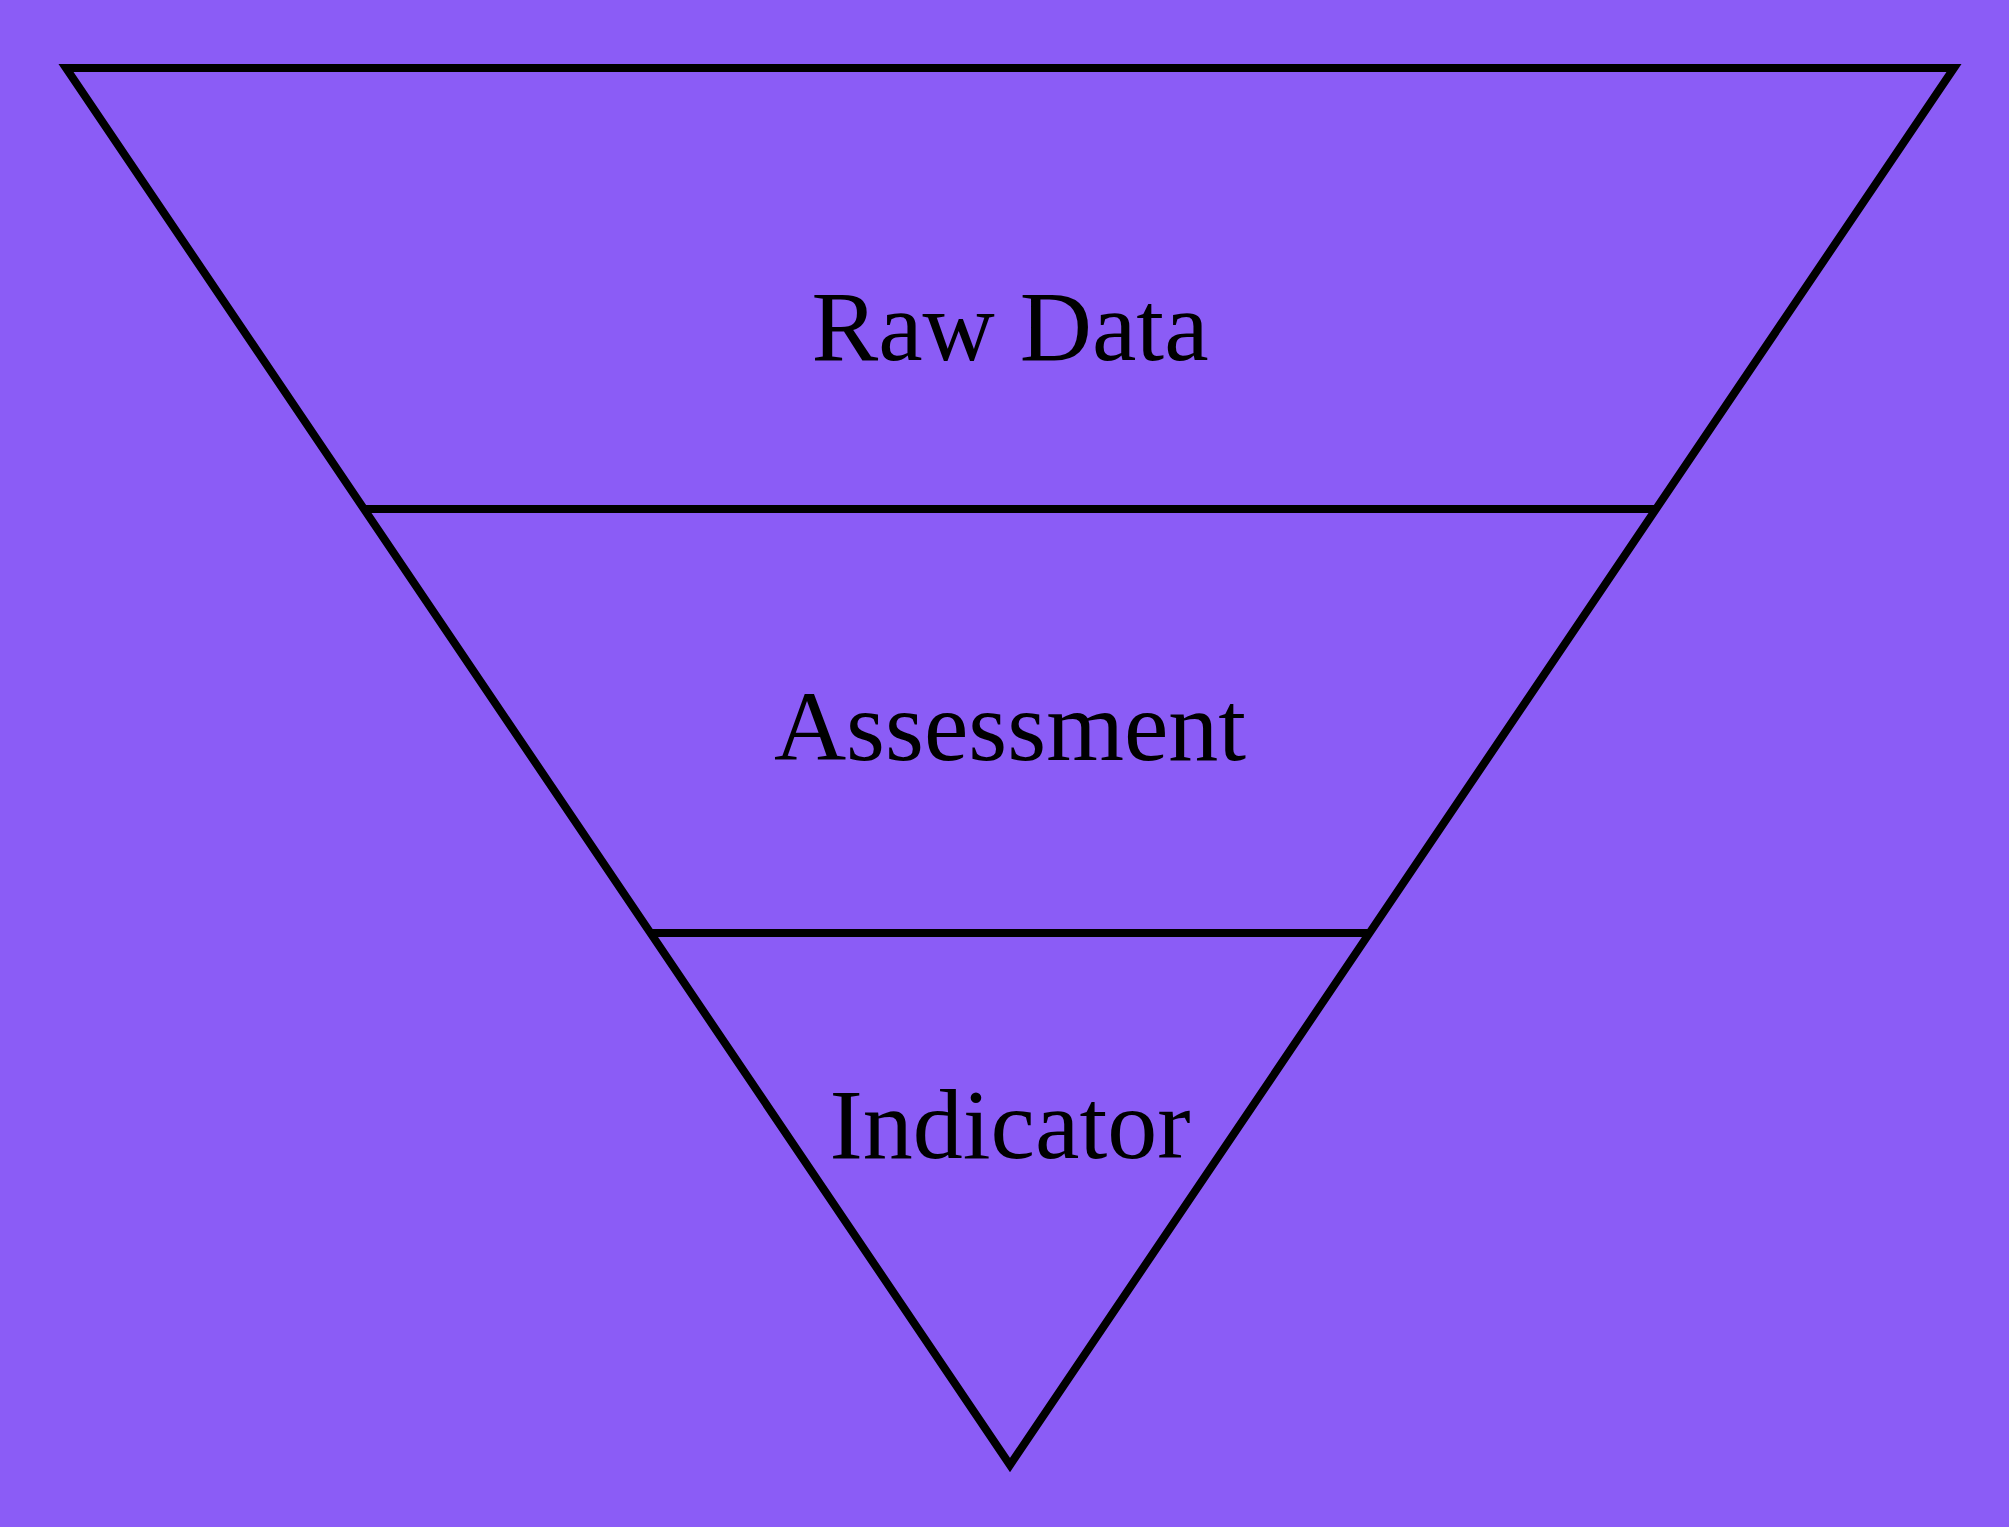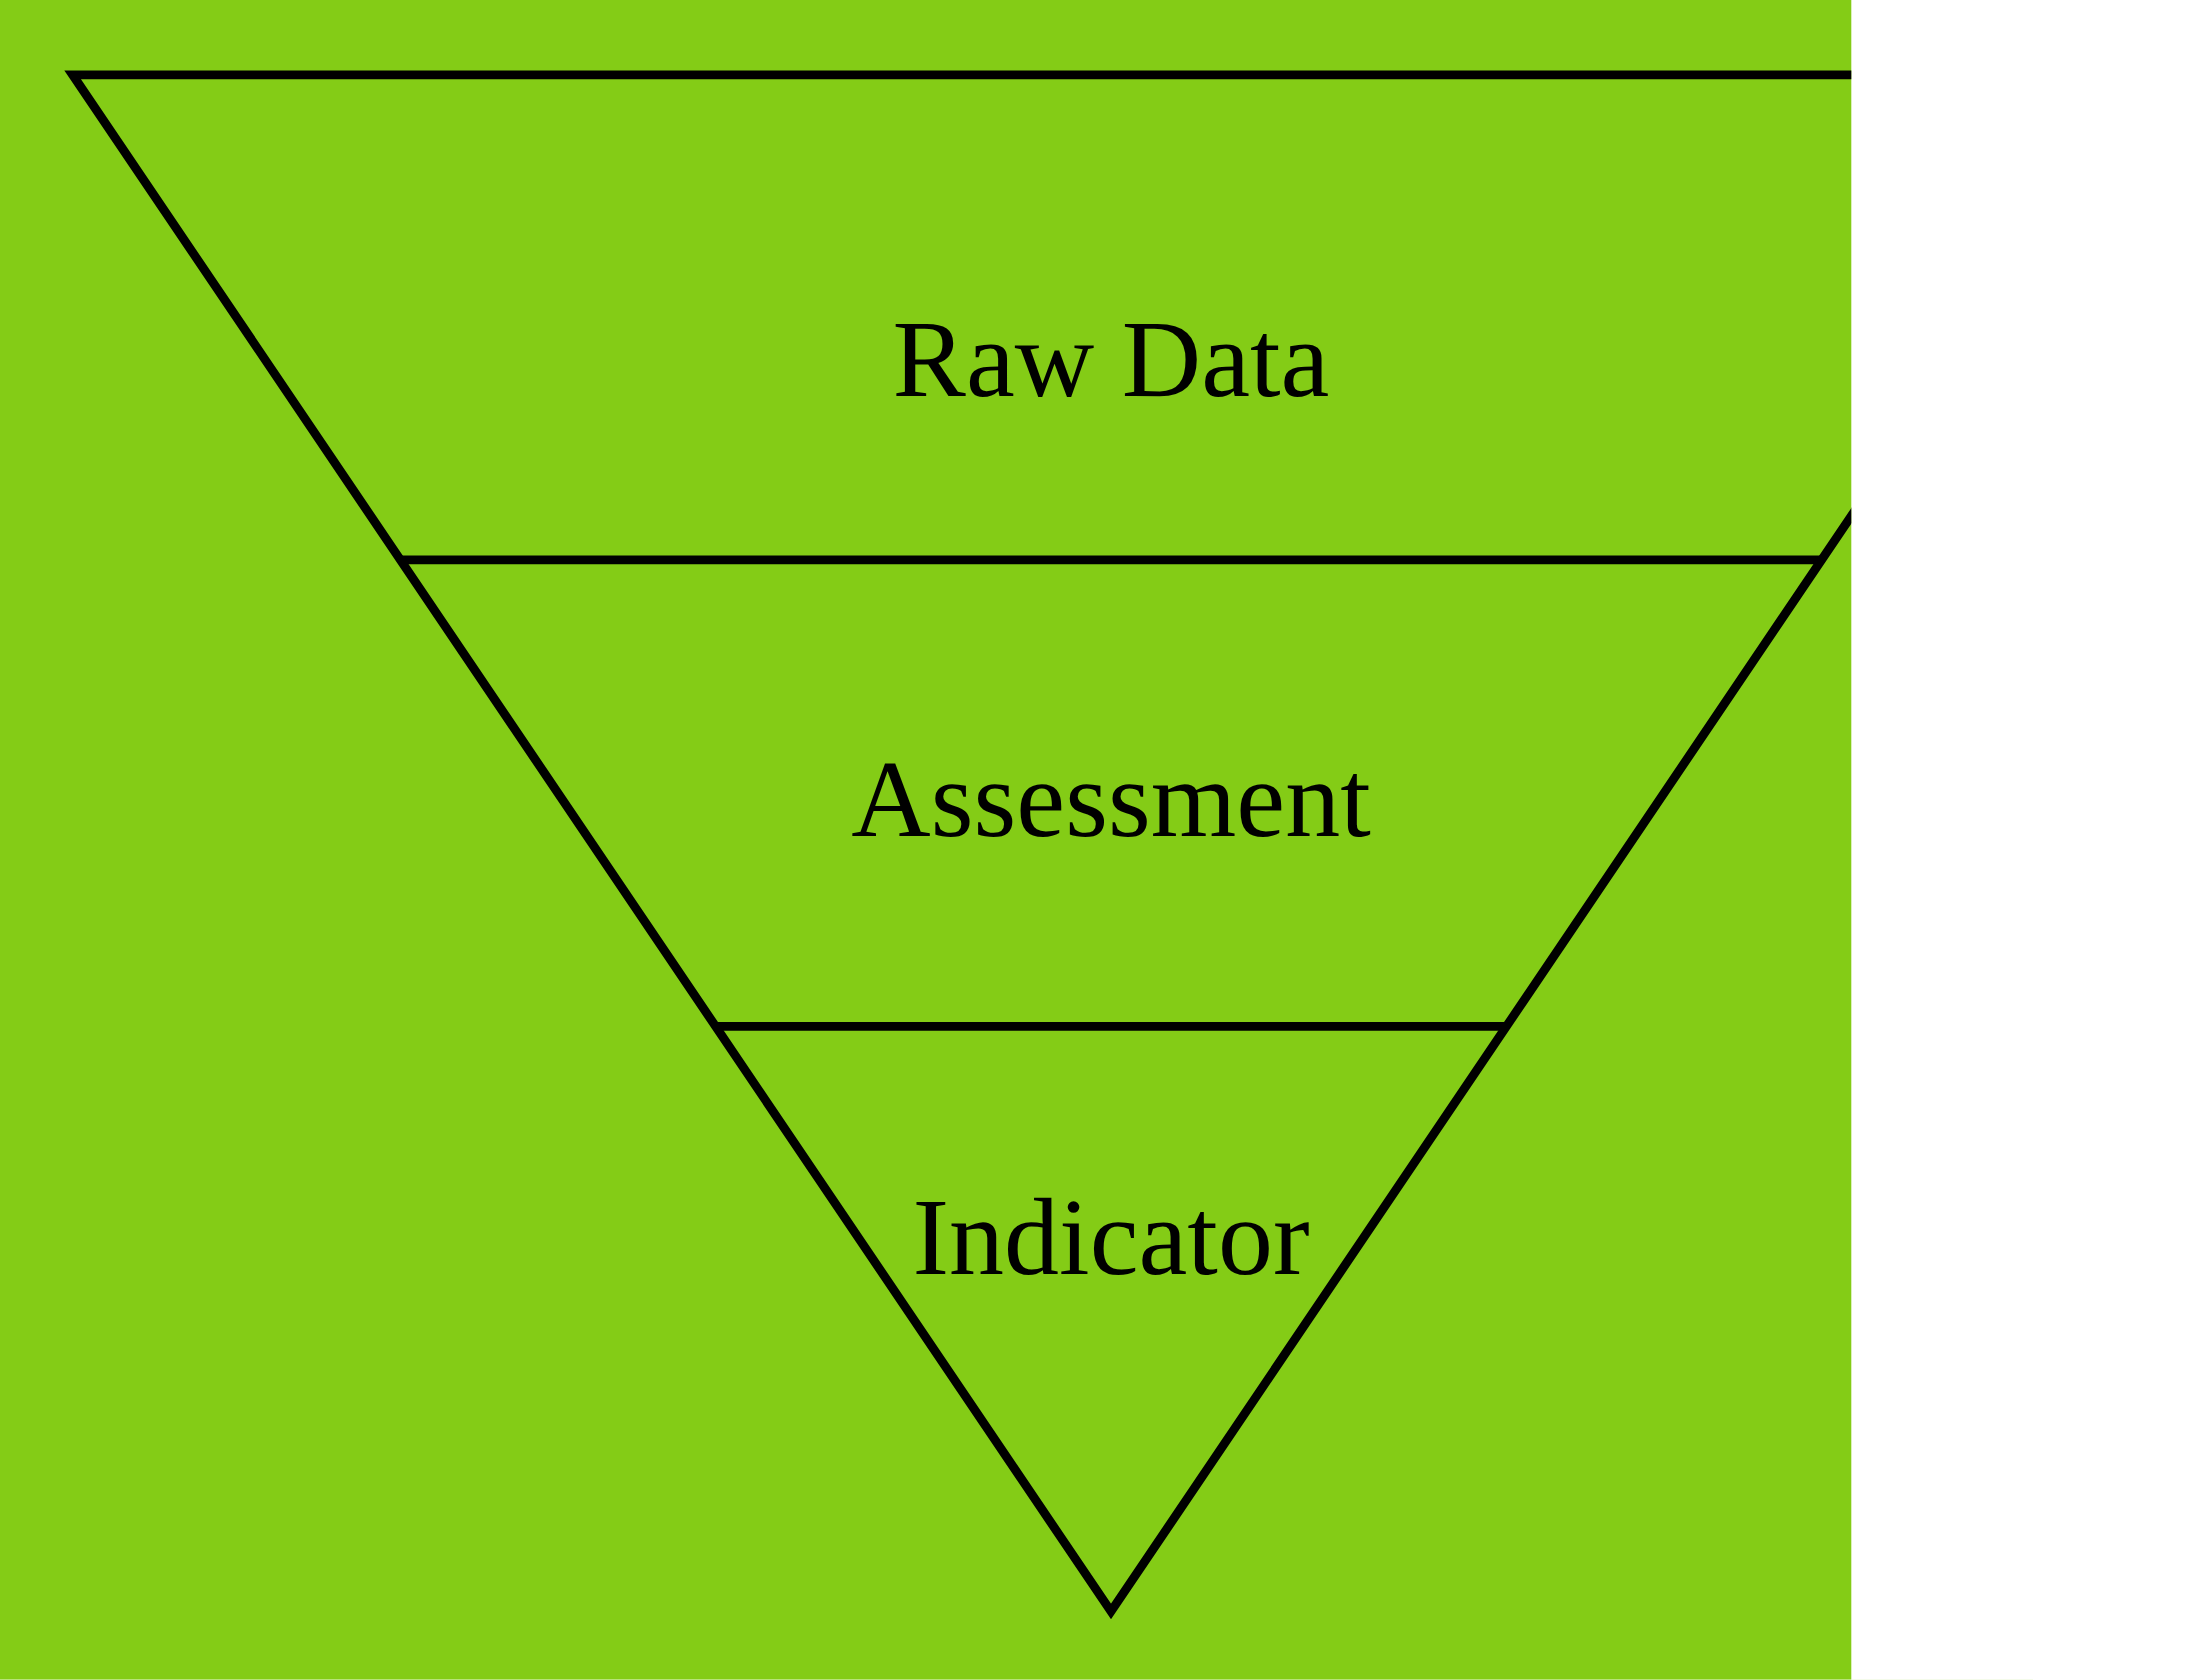--- a/index.html
+++ b/index.html
@@ -1,24 +1,24 @@
 <!DOCTYPE html>
 <html><head>
 <meta charset="utf-8">
 <style>
   html, body {
     margin: 0;
     padding: 0;
     background: #ffffff;
   }
   .canvas {
-    width: 1683px;
+    width: 2009px;
     height: 1527px;
     position: relative;
-    background: #84cc16;
+    background: #8b5cf6;
     overflow: hidden;
   }
   svg.pyramid {
     display: block;
     width: 2009px;
     height: 1527px;
   }
   .level-label {
     font-family: "Liberation Serif", "DejaVu Serif", serif;
     font-size: 100px;

